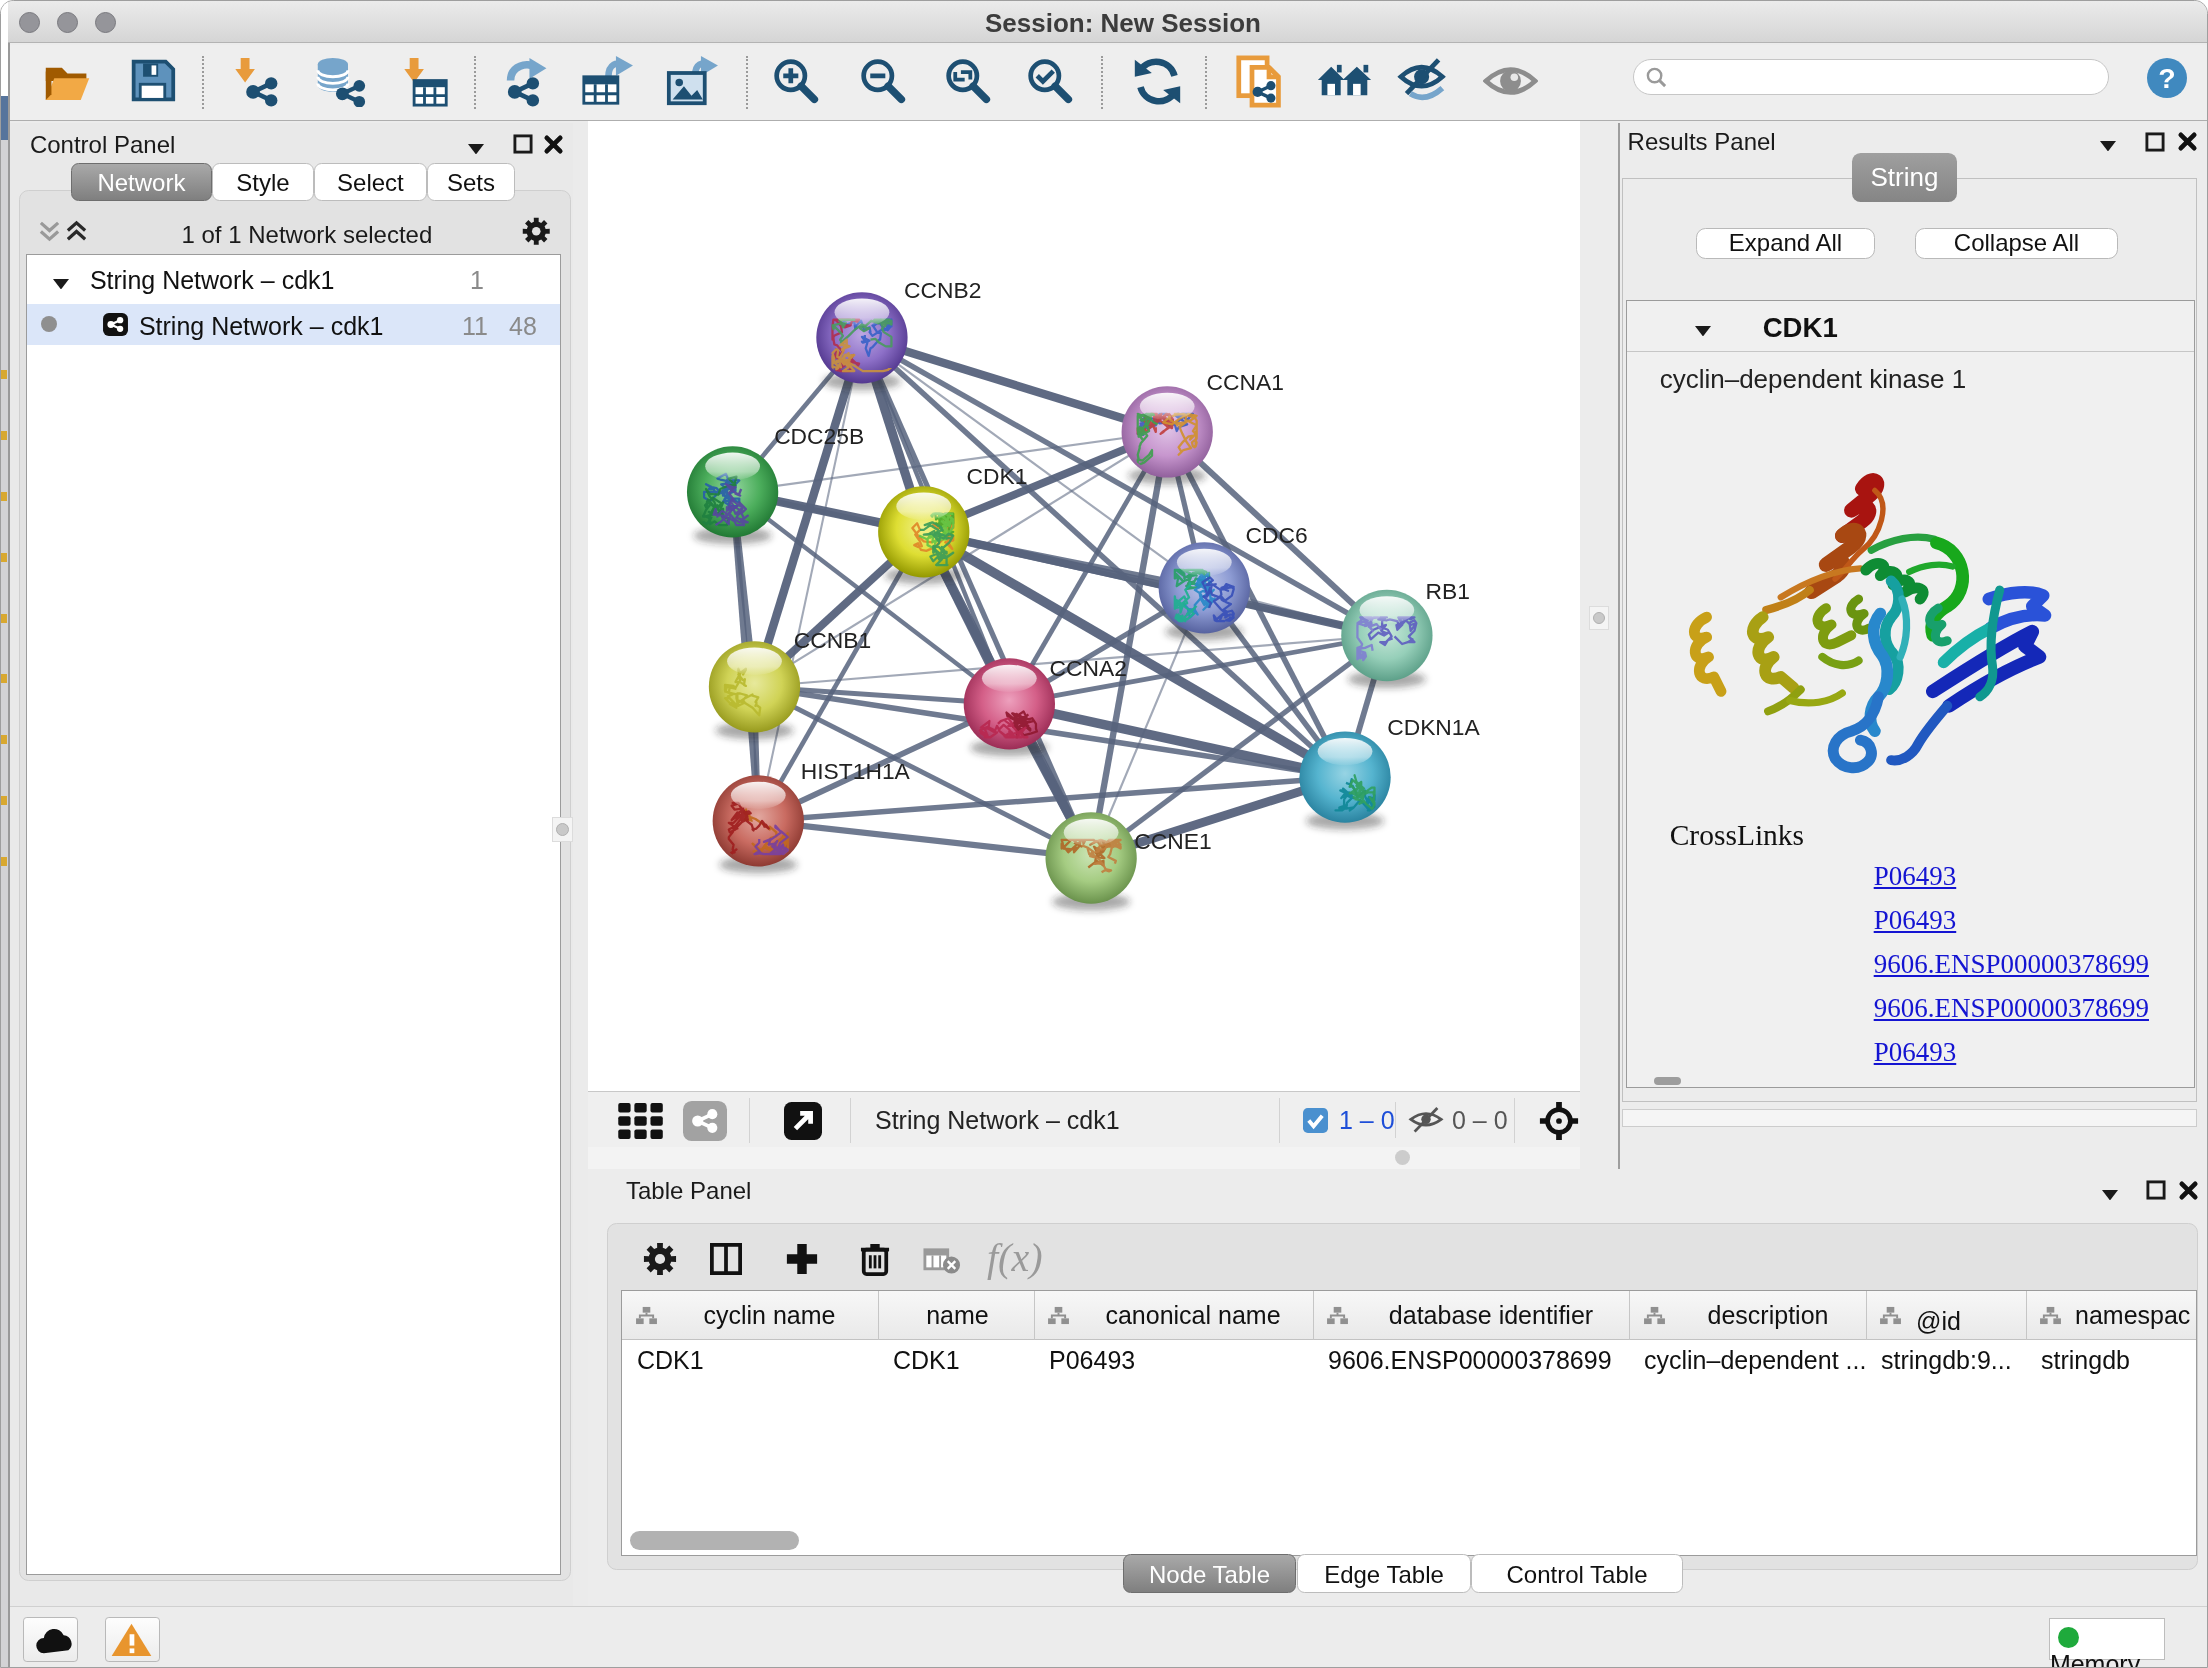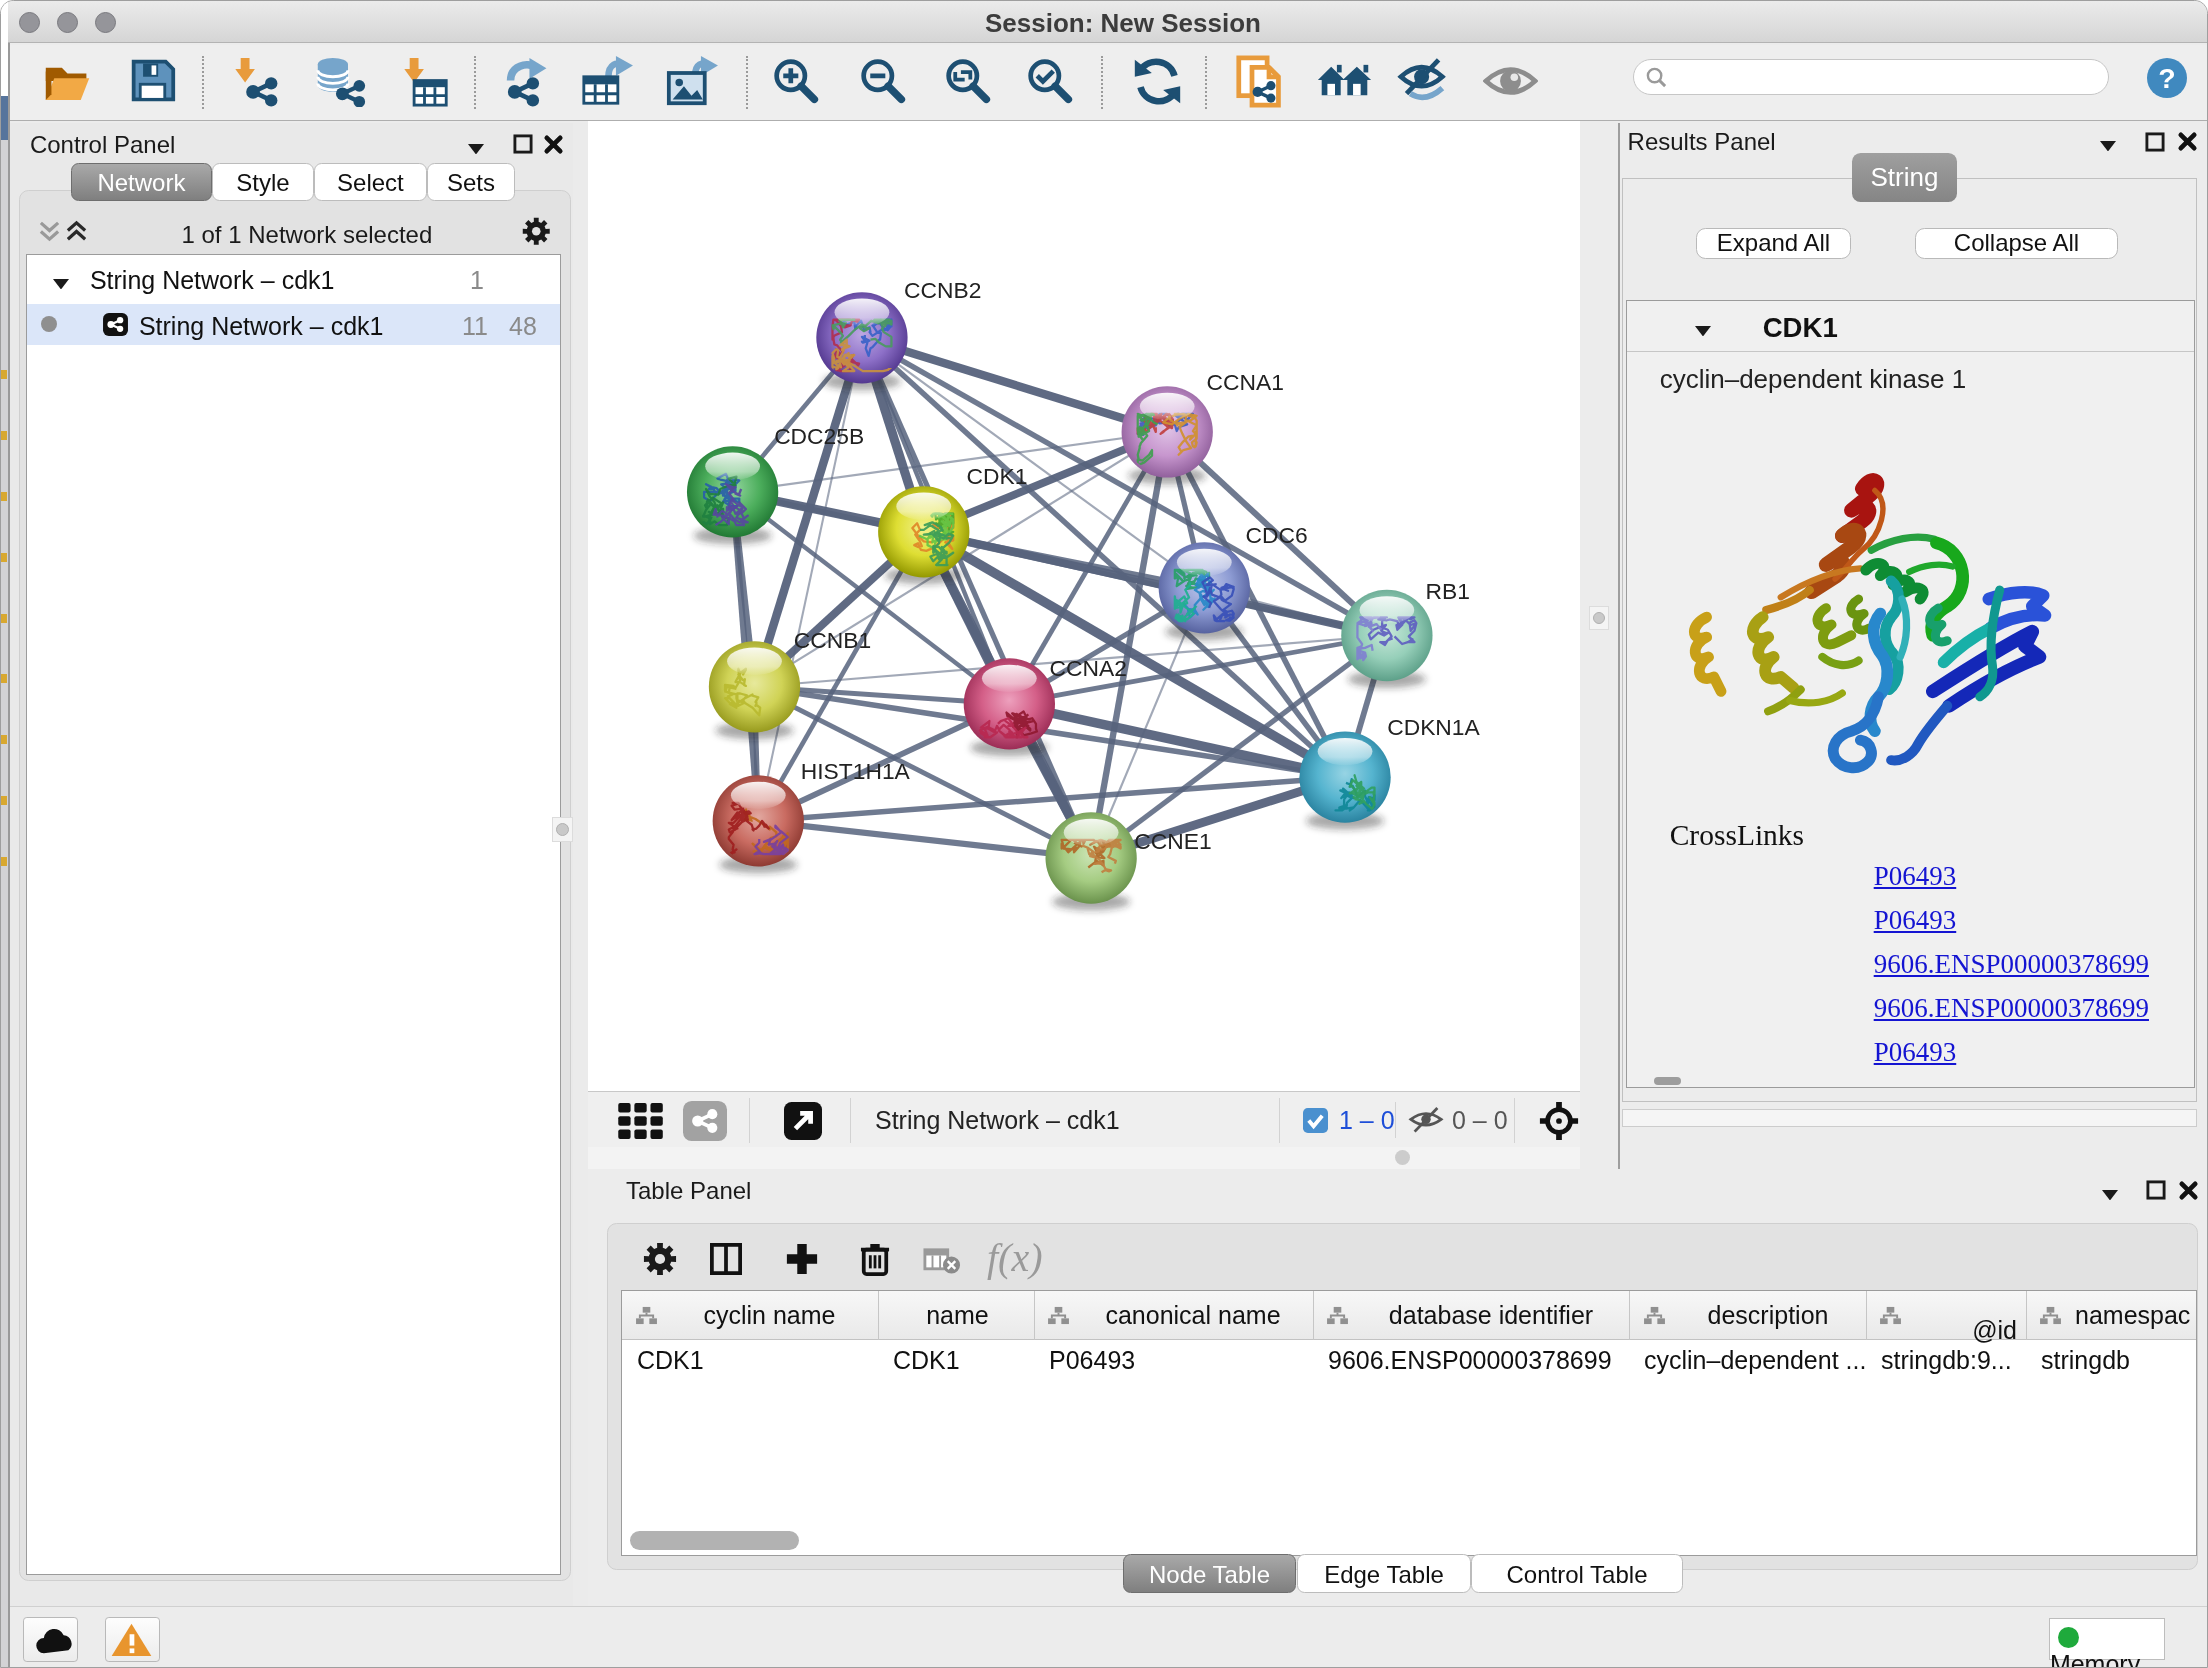--- a/index.html
+++ b/index.html
@@ -569,21 +569,21 @@
         </svg></div>
   <div style="position:absolute;left:525px;top:8.6px"><svg width="20" height="20" viewBox="0 0 21 21" style="">
           <rect x="2" y="2" width="17" height="17" fill="none" stroke="#1a1a1a" stroke-width="3"></rect>
         </svg></div>
   <div style="position:absolute;left:557px;top:7.6px"><svg width="21" height="21" viewBox="0 0 22 22" style="">
           <path d="M4,4 L18,18 M18,4 L4,18" stroke="#111" stroke-width="5" stroke-linecap="round"></path>
         </svg></div>
 
   <div style="position:absolute;left:1.9px;top:55px;width:575px;height:924px;background:#ececec;border:1.9px solid #c0c0c0"></div>
   <div style="position:absolute;left:232px;top:30px;width:105px;height:49px;background:linear-gradient(#9f9f9f,#858585);border-radius:8.6px;color:#fff;font-size:26px;text-align:center;line-height:49px">String</div>
-  <div class="btn" style="position:absolute;left:76px;top:105px;width:155px;height:31px;line-height:28.5px">Expand All</div>
+  <div class="btn" style="position:absolute;left:76px;top:105px;width:179px;height:31px;line-height:28.5px">Expand All</div>
   <div class="btn" style="position:absolute;left:295px;top:105px;width:203px;height:31px;line-height:28.5px">Collapse All</div>
 
   <div style="position:absolute;left:5.7px;top:177px;width:569px;height:788px;background:#f0f0f0;border:1.9px solid #9b9b9b">
     <div style="position:absolute;left:0;top:0;width:100%;height:51px;border-bottom:1.9px solid #c6c6c6">
       <div style="position:absolute;left:68px;top:21px"><svg width="16" height="10.5" viewBox="0 0 17 11" style="">
               <path d="M0,0 h17 L8.5,11 z" fill="#1a1a1a"></path>
             </svg></div>
       <div style="position:absolute;left:136px;top:10.5px;font-size:27.6px;font-weight:bold;color:#111">CDK1</div>
     </div>
     <div style="position:absolute;left:33px;top:63px;font-size:26px;color:#222">cyclin–dependent kinase 1</div>
@@ -706,21 +706,21 @@
               <path d="M12,7 v3 M5,13 v-3 h14 v3" stroke="#909090" stroke-width="2" fill="none"></path>
             </svg></span>
           <span style="position:absolute;left:1057px;top:9.5px;width:178px;text-align:center;font-size:25px;color:#111;white-space:nowrap">description</span>
           <span style="position:absolute;left:1007px;top:0;height:49px;border-left:1.9px solid #c6c6c6"></span>
           <span style="position:absolute;left:1257px;top:15px"><svg width="23" height="19" viewBox="0 0 24 20" style="">
               <rect x="8" y="1" width="8" height="6" fill="#909090"></rect>
               <rect x="1" y="13" width="8" height="6" fill="#909090"></rect>
               <rect x="15" y="13" width="8" height="6" fill="#909090"></rect>
               <path d="M12,7 v3 M5,13 v-3 h14 v3" stroke="#909090" stroke-width="2" fill="none"></path>
             </svg></span>
-          <span style="position:absolute;left:1294px;top:25px;width:101px;text-align:right;font-size:25px;color:#111;white-space:nowrap">@id</span>
+          <span style="position:absolute;left:1294px;top:16px;width:101px;text-align:left;font-size:25px;color:#111;white-space:nowrap">@id</span>
           <span style="position:absolute;left:1244px;top:0;height:49px;border-left:1.9px solid #c6c6c6"></span>
           <span style="position:absolute;left:1417px;top:15px"><svg width="23" height="19" viewBox="0 0 24 20" style="">
               <rect x="8" y="1" width="8" height="6" fill="#909090"></rect>
               <rect x="1" y="13" width="8" height="6" fill="#909090"></rect>
               <rect x="15" y="13" width="8" height="6" fill="#909090"></rect>
               <path d="M12,7 v3 M5,13 v-3 h14 v3" stroke="#909090" stroke-width="2" fill="none"></path>
             </svg></span>
           <span style="position:absolute;left:1453px;top:9.5px;width:113px;text-align:center;font-size:25px;color:#111;white-space:nowrap">namespac</span>
           <span style="position:absolute;left:1404px;top:0;height:49px;border-left:1.9px solid #c6c6c6"></span>
         </div>

